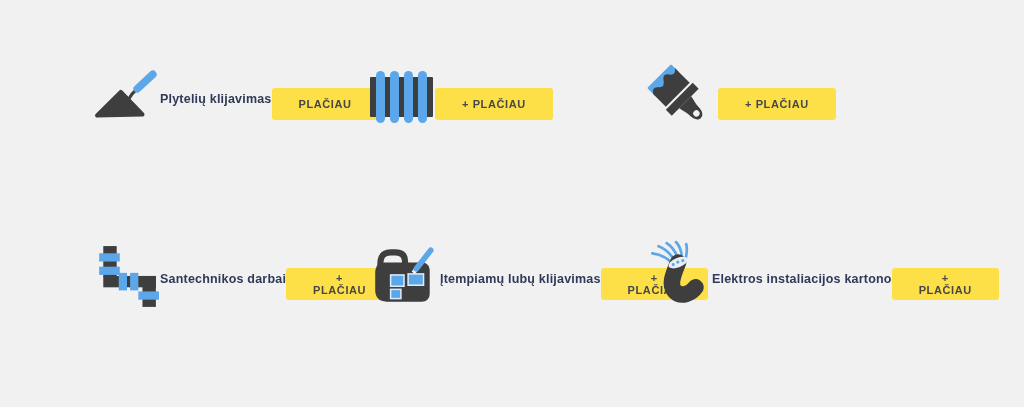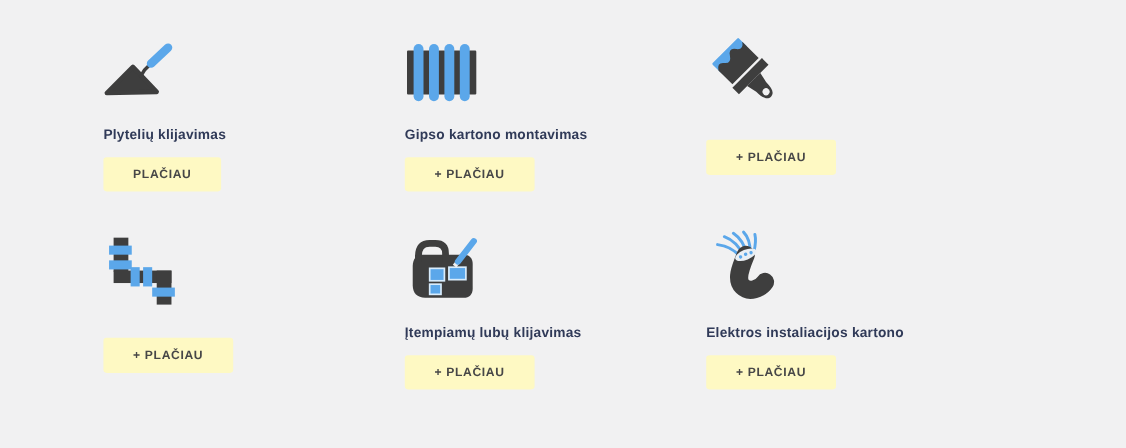--- a/index.html
+++ b/index.html
@@ -18,22 +18,22 @@
     grid-template-columns: repeat(3, 274px);
     justify-content: center;
     position: relative;
     left: -7px;
     padding-top: 20px;
     row-gap: 26px;
   }
   .card {
     height: 154px;
     display: flex;
-    flex-direction: column;
-    align-items: flex-start;
+    flex-direction: row;
+    align-items: center;
   }
   .icon-box {
     height: 94px;
     display: flex;
     align-items: center;
     justify-content: center;
   }
   .card-title {
     margin: 4px 0 0 0;
     font-size: 12.5px;
@@ -41,21 +41,21 @@
     font-weight: 700;
     letter-spacing: 0.2px;
     color: #303a58;
     text-align: center;
     white-space: nowrap;
   }
   .placiau-btn {
     margin-top: 13px;
     height: 32px;
     padding: 0 27px;
-    background: #fef9c3;
+    background: #fde047;
     border: none;
     border-radius: 3px;
     font-family: "Liberation Sans", sans-serif;
     font-size: 11px;
     font-weight: 700;
     letter-spacing: 0.6px;
     color: #474747;
     cursor: pointer;
     display: flex;
     align-items: center;
@@ -87,21 +87,20 @@
         <rect x="16" y="8" width="7" height="40" rx="1" fill="#3e3e3e"></rect>
         <rect x="30" y="8" width="7" height="40" rx="1" fill="#3e3e3e"></rect>
         <rect x="44" y="8" width="7" height="40" rx="1" fill="#3e3e3e"></rect>
         <rect x="58" y="8" width="7" height="40" rx="1" fill="#3e3e3e"></rect>
         <rect x="8" y="2" width="9" height="52" rx="4.5" fill="#5ba7ea"></rect>
         <rect x="22" y="2" width="9" height="52" rx="4.5" fill="#5ba7ea"></rect>
         <rect x="36" y="2" width="9" height="52" rx="4.5" fill="#5ba7ea"></rect>
         <rect x="50" y="2" width="9" height="52" rx="4.5" fill="#5ba7ea"></rect>
       </svg>
     </div>
-    <h3 class="card-title">Gipso kartono montavimas</h3>
     <button class="placiau-btn">+ PLAČIAU</button>
   </div>
 
   <div class="card">
     <div class="icon-box">
       <svg viewBox="0 0 72 72" width="76" height="76">
         <g transform="rotate(-45 36 36)">
           <rect x="20" y="8" width="32" height="11" rx="1" fill="#5ba7ea"></rect>
           <path d="M20 16 q4 -6 8 -1 q4 5 8 -1 q4 -6 8 0 q4 5 8 -1 V33 H20 Z" fill="#3e3e3e"></path>
           <rect x="18" y="35" width="36" height="8" fill="#3e3e3e"></rect>
@@ -119,20 +118,21 @@
         <rect x="9" y="2" width="13" height="30" fill="#3e3e3e"></rect>
         <rect x="9" y="31" width="51" height="11" fill="#3e3e3e"></rect>
         <rect x="47" y="31" width="13" height="30" fill="#3e3e3e"></rect>
         <rect x="5" y="9" width="20" height="8" fill="#5ba7ea"></rect>
         <rect x="5" y="22" width="20" height="8" fill="#5ba7ea"></rect>
         <rect x="24" y="28" width="8" height="17" fill="#5ba7ea"></rect>
         <rect x="35" y="28" width="8" height="17" fill="#5ba7ea"></rect>
         <rect x="43" y="46" width="20" height="8" fill="#5ba7ea"></rect>
       </svg>
     </div>
+    <h3 class="card-title">Santechnikos darbai</h3>
     <button class="placiau-btn">+ PLAČIAU</button>
   </div>
 
   <div class="card">
     <div class="icon-box">
       <svg viewBox="0 0 70 64" width="72" height="66">
         <path d="M16 18 H52 C57 18 60 21 60 26 V48 C60 53 57 56 52 56 H18 C11 56 7 52 7 45 V28 C7 22 10 18 16 18 Z" fill="#3e3e3e"></path>
         <path d="M12 24 V20 C12 12 15 8 22 8 H27 C33 8 36 11 36 17 V24" fill="none" stroke="#3e3e3e" stroke-width="6"></path>
         <rect x="22" y="30" width="13" height="11" fill="#5ba7ea" stroke="#d8ecfc" stroke-width="1.5"></rect>
         <rect x="39" y="29" width="15" height="11" fill="#5ba7ea" stroke="#d8ecfc" stroke-width="1.5"></rect>

